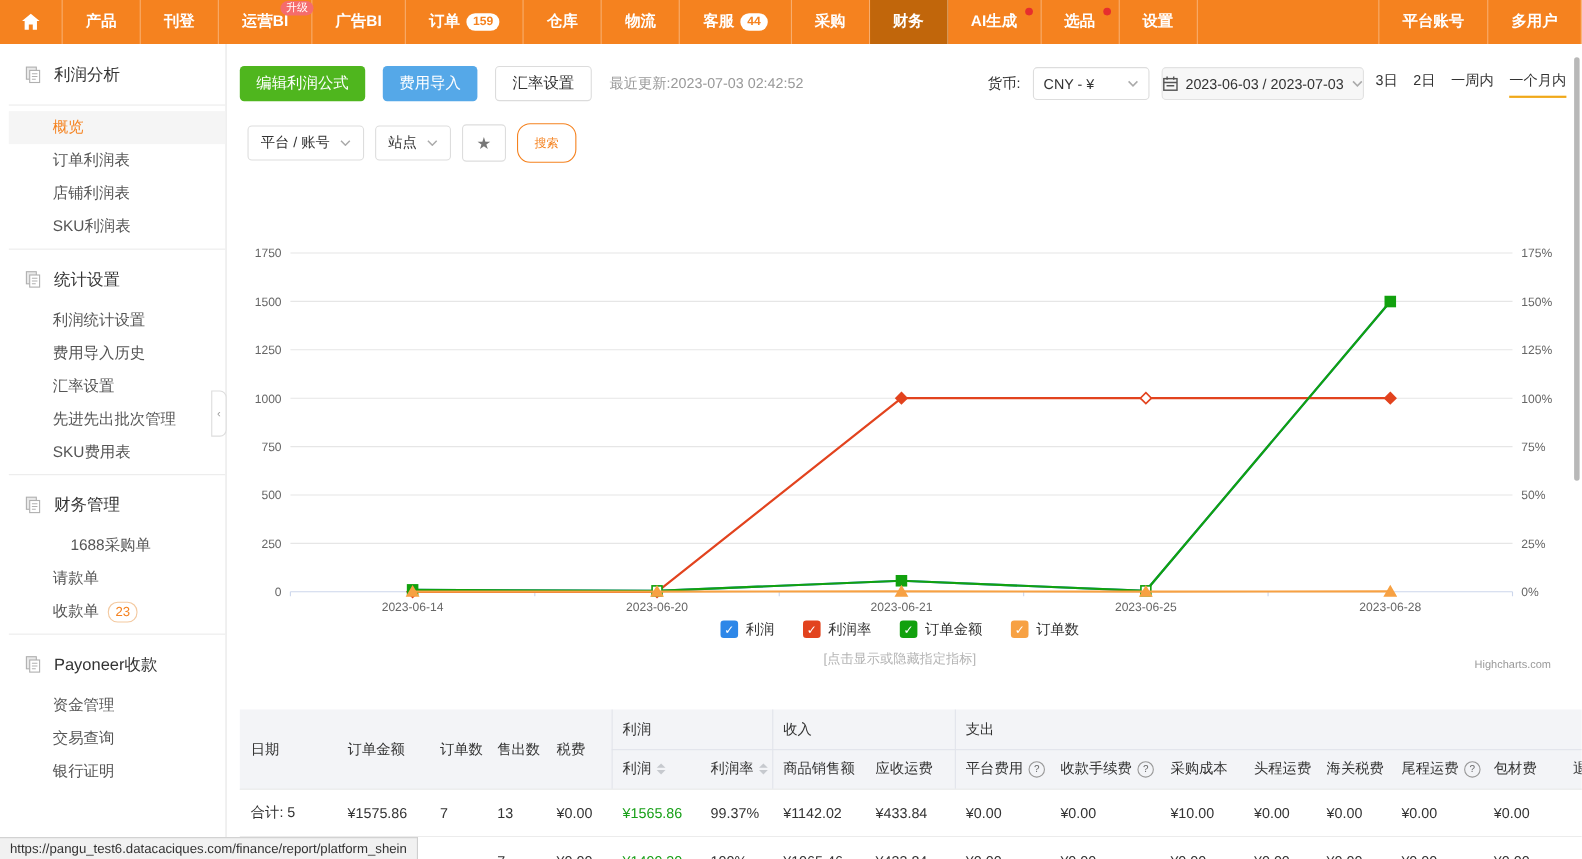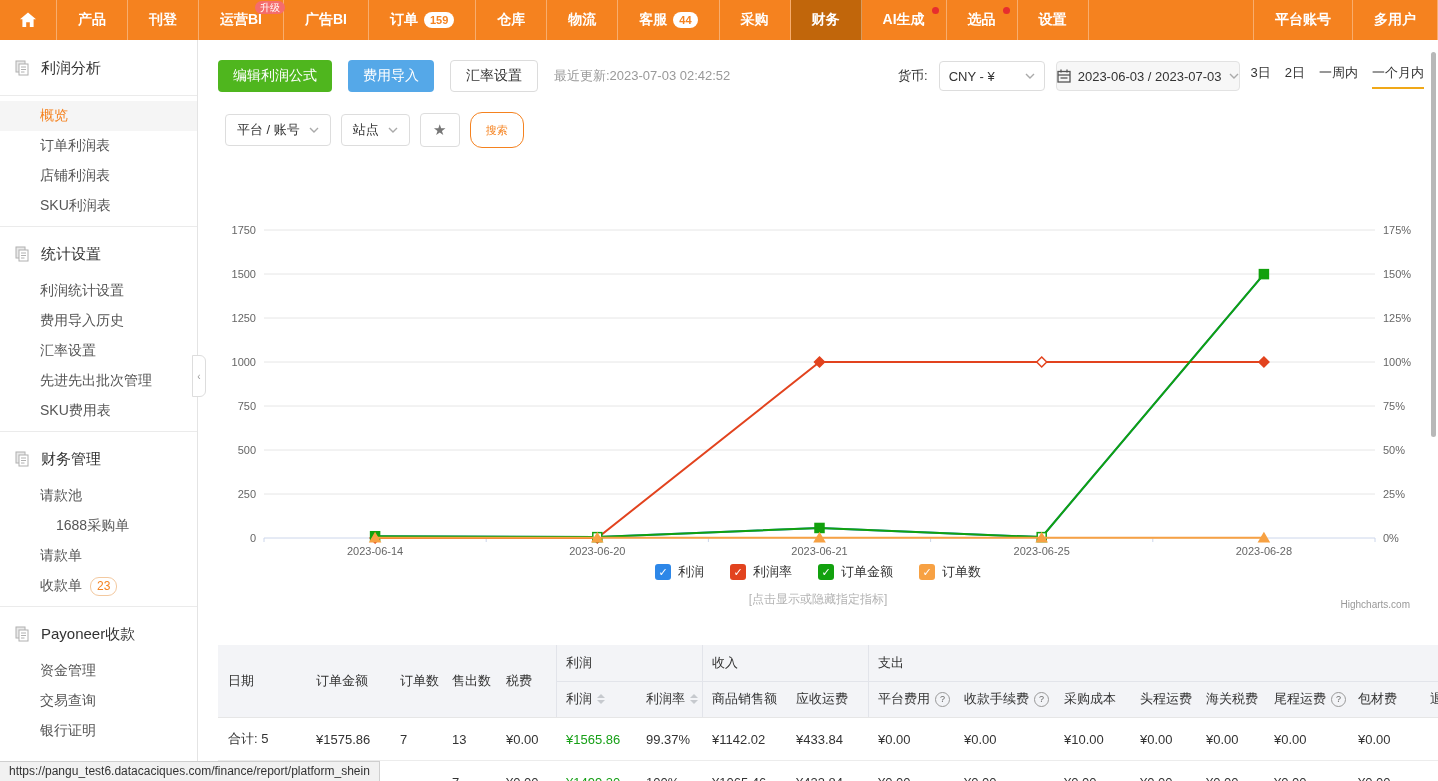--- a/index.html
+++ b/index.html
@@ -13,21 +13,21 @@
   .nav-item{position:relative;display:flex;align-items:center;justify-content:center;
     padding:0 21px;color:#fff;font-size:14px;font-weight:bold;border-right:1px solid rgba(255,255,255,.35);cursor:pointer;white-space:nowrap;}
   .nav-item.active{background:#c1660b;}
   .nav-item.homebtn{padding:0 19px;}
   .nav-spacer{flex:1;border-right:1px solid rgba(255,255,255,.35);}
   .nav-pill{margin-left:6px;background:#fff;color:#f5821f;font-size:11px;font-weight:bold;border-radius:9px;padding:0 6px;height:16px;line-height:16px;}
   .nav-dot{position:absolute;top:7px;right:7px;width:7px;height:7px;border-radius:50%;background:#e62e2e;}
   .badge-upgrade{position:absolute;top:1px;right:-2px;background:#f56c6c;color:#fff;font-size:10px;font-weight:normal;
     line-height:13px;padding:0 5px;border-radius:8px;}
   
-  .sidebar{position:absolute;top:40px;left:0;width:197px;height:741px;background:#fff;border-right:1px solid #e4e4e4;overflow:hidden;z-index:10;}
+  .sidebar{position:absolute;top:40px;left:0;width:197px;height:741px;background:#fff;border-right:1px solid #e4e4e4;overflow:hidden;z-index:10;padding-left:8px;}
   .side-header{height:44px;display:flex;align-items:center;gap:10px;padding-left:14px;color:#333;font-size:15px;cursor:pointer;}
   .side-item{height:30px;display:flex;align-items:center;padding-left:40px;color:#555;font-size:14px;cursor:pointer;}
   .side-item.active{color:#f5821f;background:#f5f5f5;}
   .side-item.indent{padding-left:56px;}
   .side-divider{border-top:1px solid #ebebeb;margin:5px 0;}
   .side-badge{margin-left:8px;color:#f5821f;border:1px solid #f3c9a0;background:#fff;border-radius:9px;font-size:12px;padding:0 6px;height:17px;line-height:17px;}
   .collapse-handle{position:absolute;left:192px;top:355px;width:12px;height:40px;background:#fff;border:1px solid #ddd;
     border-radius:0 6px 6px 0;display:flex;align-items:center;justify-content:center;color:#999;font-size:10px;z-index:20;cursor:pointer;}
   
   .main{position:absolute;top:40px;left:198px;width:1240px;height:741px;background:#fff;overflow:hidden;}
@@ -202,23 +202,20 @@
     <div class="side-header">
       <svg width="17" height="17" viewBox="0 0 17 17">
         <rect x="2" y="1" width="9" height="11" fill="#e9e9e9" stroke="#b0b0b0"></rect>
         <rect x="5" y="4" width="9" height="11" fill="#fff" stroke="#b0b0b0"></rect>
         <line x1="7" y1="7" x2="12" y2="7" stroke="#b0b0b0"></line>
         <line x1="7" y1="9.5" x2="12" y2="9.5" stroke="#b0b0b0"></line>
         <line x1="7" y1="12" x2="10.5" y2="12" stroke="#b0b0b0"></line>
       </svg>
       <span>财务管理</span>
     </div>
-    <div class="side-item">
-      <span>请款池</span>
-    </div>
     <div class="side-item indent">
       <span>1688采购单</span>
     </div>
     <div class="side-item">
       <span>请款单</span>
     </div>
     <div class="side-item">
       <span>收款单</span>
       <span class="side-badge">23</span>
     </div>

